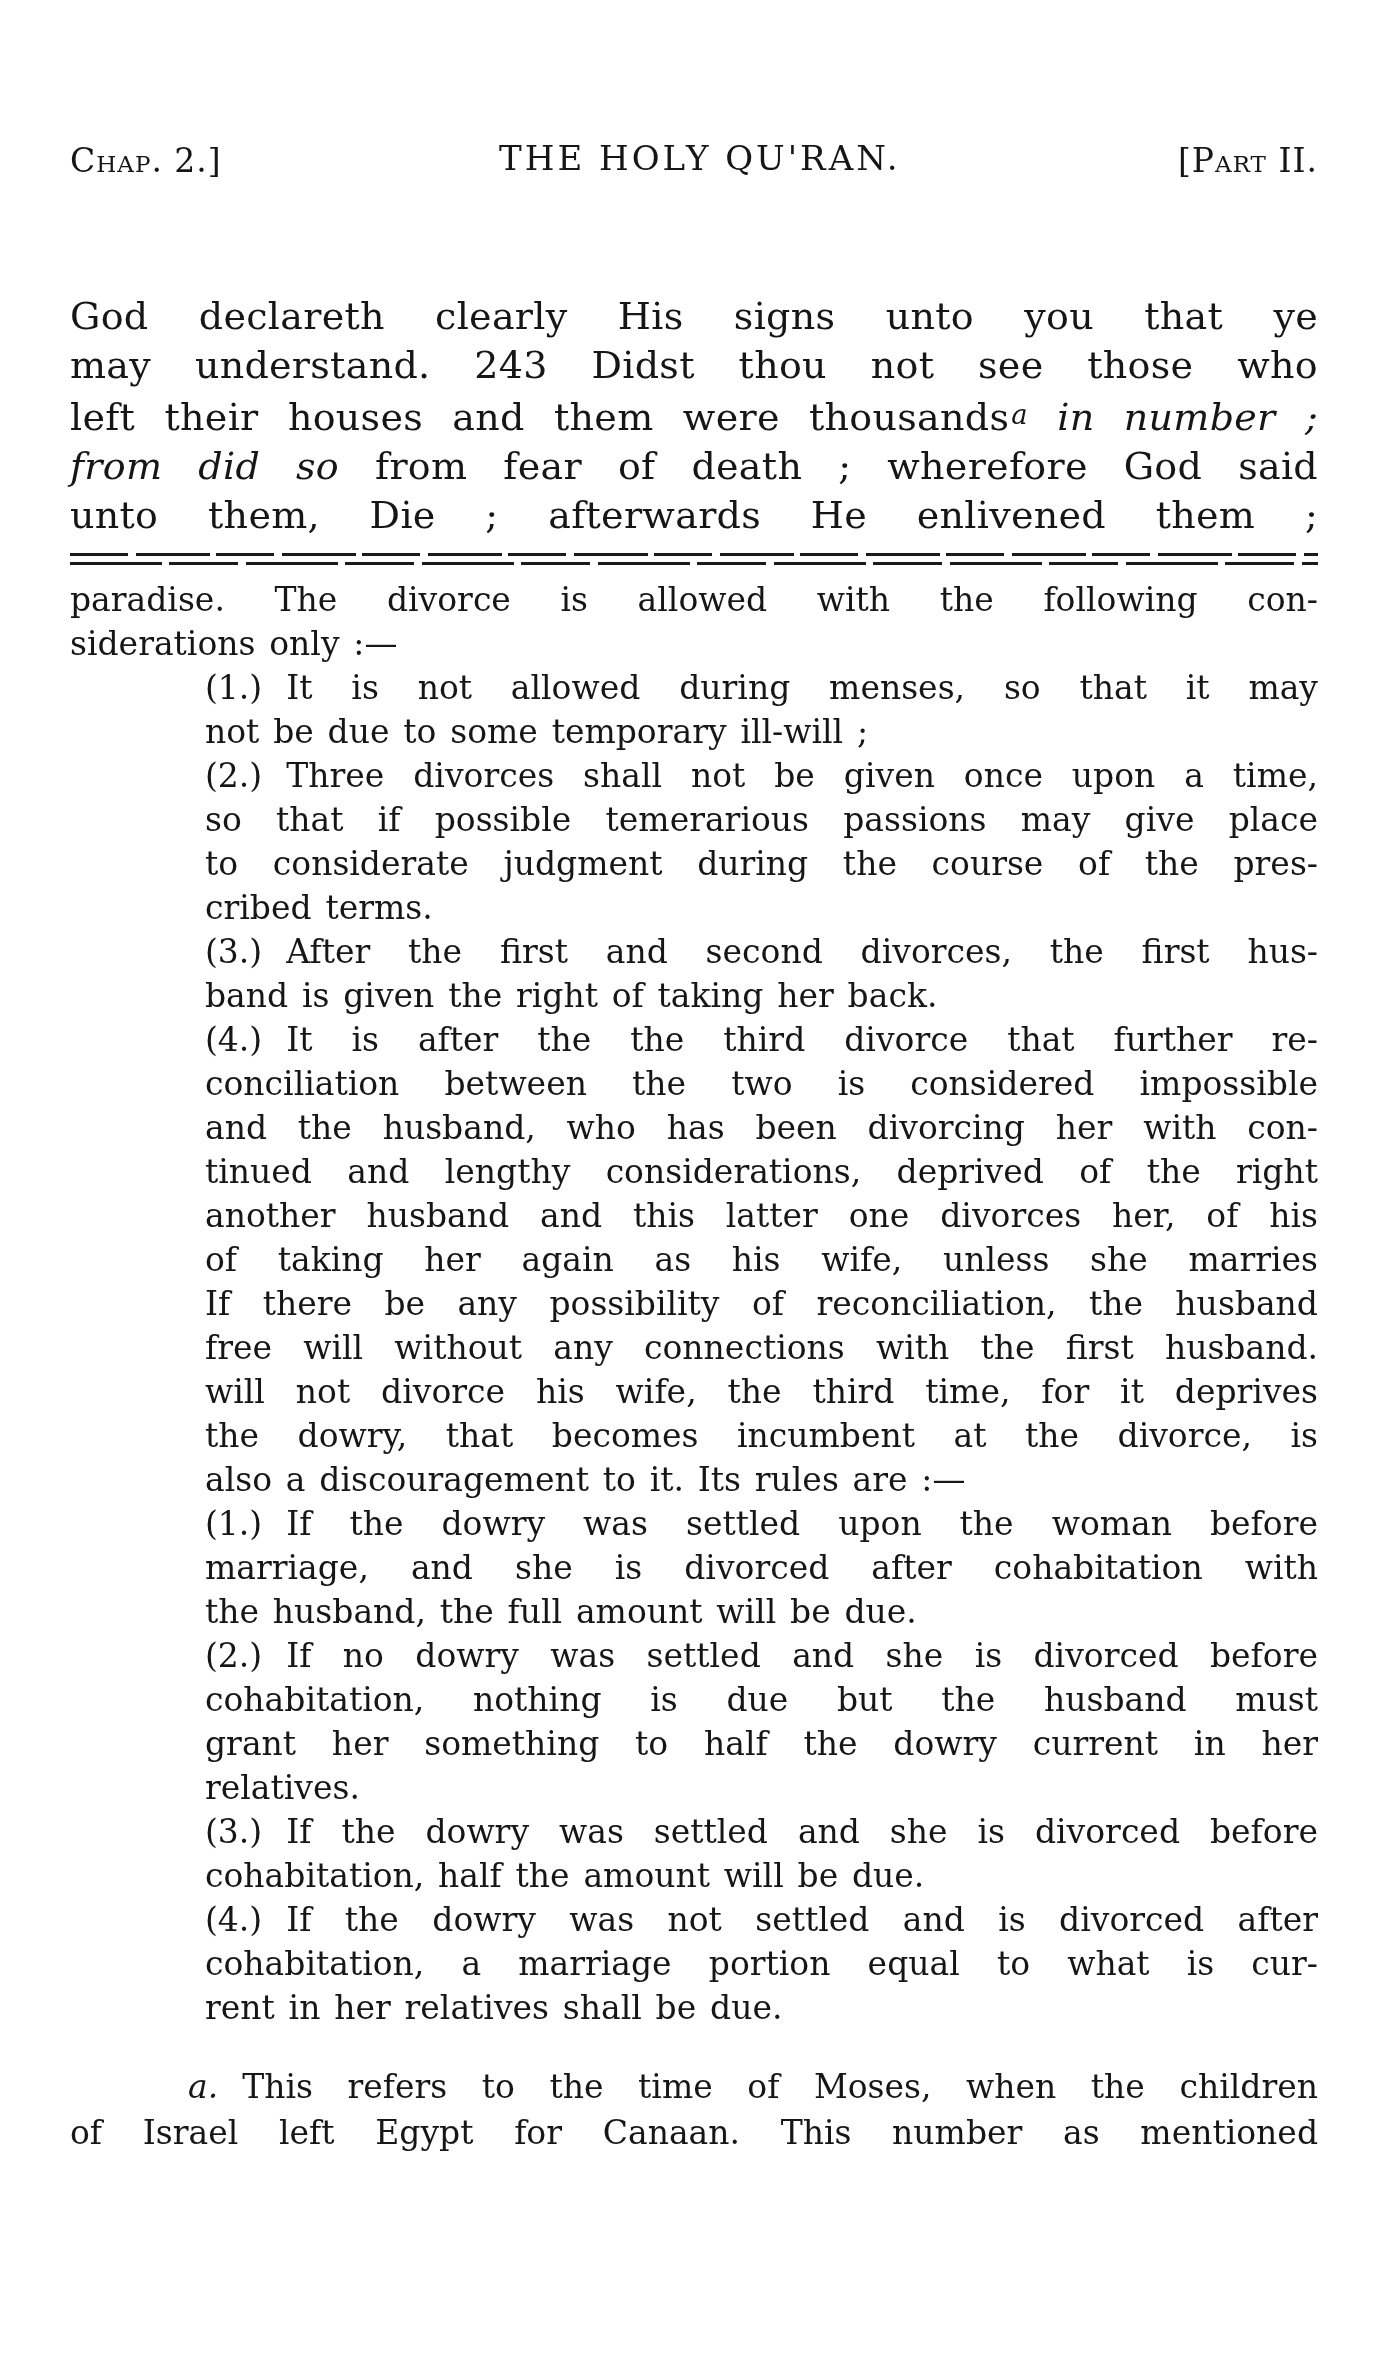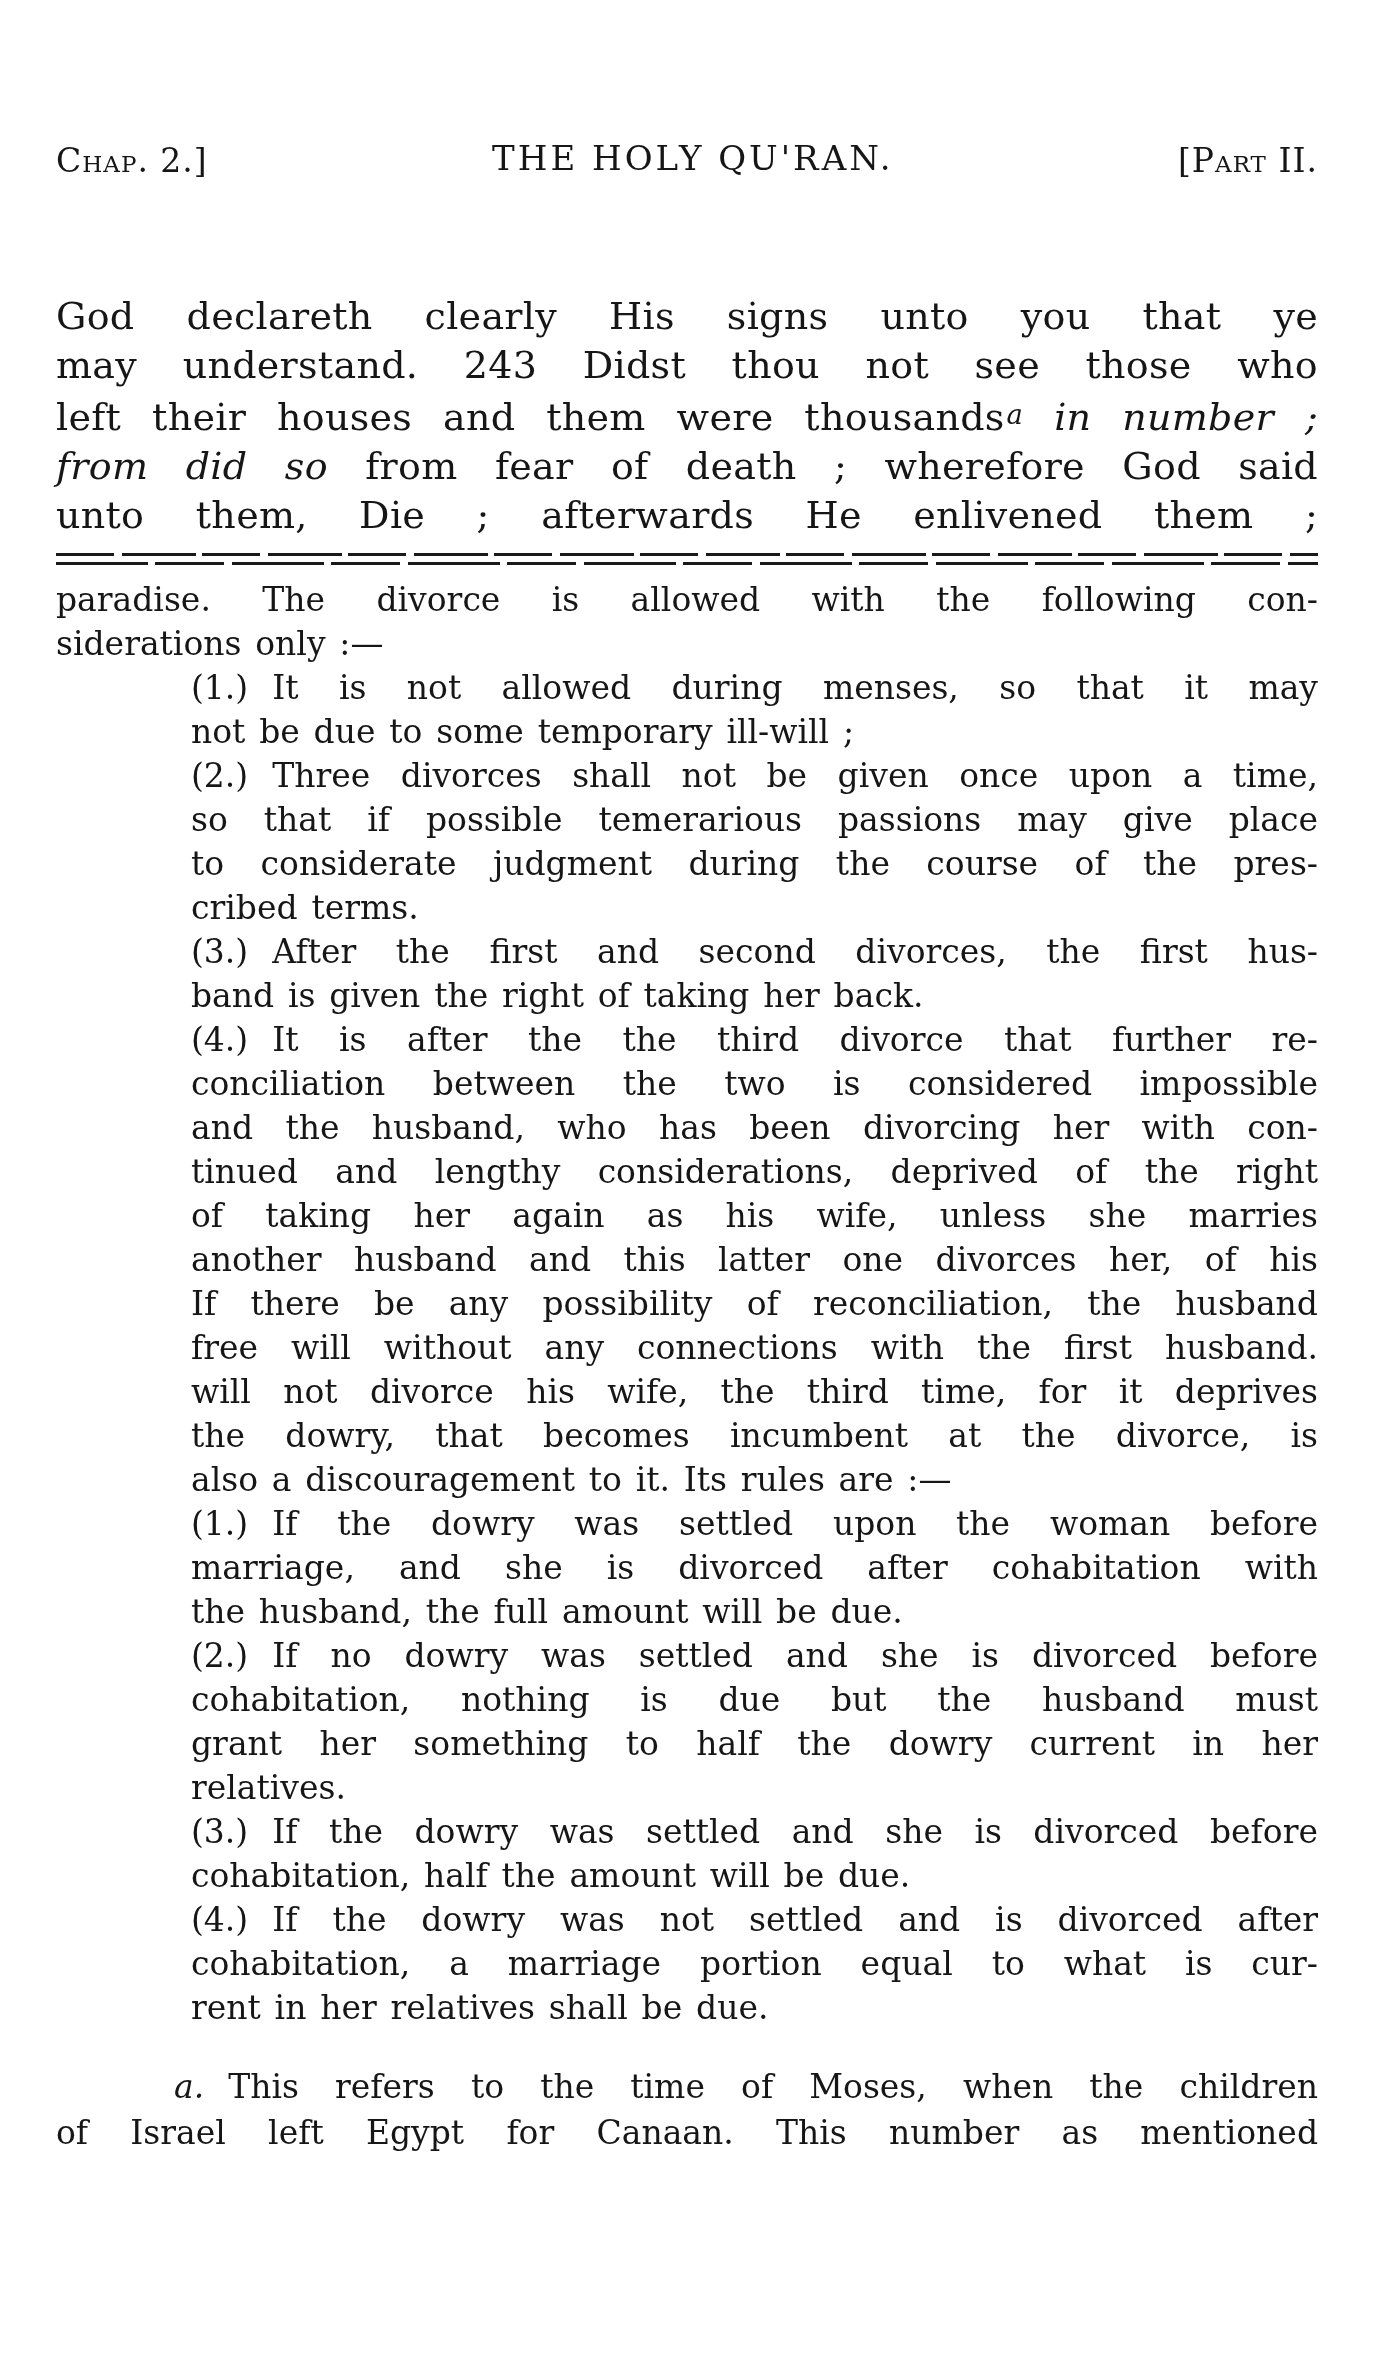--- a/index.html
+++ b/index.html
@@ -5,21 +5,21 @@
   html,body{margin:0;padding:0;}
   body{
     width:1400px;height:2360px;overflow:hidden;
     background:#ffffff;
     font-family:"DejaVu Serif", serif;
     color:#161616;
   }
   .page{
     box-sizing:border-box;
     width:1400px;height:1939px;
-    padding:140px 82px 0 56px;
+    padding:140px 82px 0 70px;
     background:#ffffff;
   }
   
   .hdr{
     display:flex;justify-content:space-between;align-items:baseline;
     width:100%;
   }
   .hdr-left,.hdr-right{
     font-variant:small-caps;
     font-size:33px;letter-spacing:1px;
@@ -90,22 +90,22 @@
       <div class="line j li"><span class="num">(2.)</span><span>Three divorces shall not be given once upon a time,</span></div>
       <div class="line j li"><span>so that if possible temerarious passions may give place</span></div>
       <div class="line j li"><span>to considerate judgment during the course of the pres-</span></div>
       <div class="line li"><span>cribed terms.</span></div>
       <div class="line j li"><span class="num">(3.)</span><span>After the first and second divorces, the first hus-</span></div>
       <div class="line li"><span>band is given the right of taking her back.</span></div>
       <div class="line j li"><span class="num">(4.)</span><span>It is after the the third divorce that further re-</span></div>
       <div class="line j li"><span>conciliation between the two is considered impossible</span></div>
       <div class="line j li"><span>and the husband, who has been divorcing her with con-</span></div>
       <div class="line j li"><span>tinued and lengthy considerations, deprived of the right</span></div>
+      <div class="line j li"><span>another husband and this latter one divorces her, of his</span></div>
       <div class="line j li"><span>of taking her again as his wife, unless she marries</span></div>
-      <div class="line j li"><span>another husband and this latter one divorces her, of his</span></div>
       <div class="line j li"><span>If there be any possibility of reconciliation, the husband</span></div>
       <div class="line j li"><span>free will without any connections with the first husband.</span></div>
       <div class="line j li"><span>will not divorce his wife, the third time, for it deprives</span></div>
       <div class="line j li"><span>the dowry, that becomes incumbent at the divorce, is</span></div>
       <div class="line li"><span>also a discouragement to it.  Its rules are :—</span></div>
       <div class="line j li"><span class="num">(1.)</span><span>If the dowry was settled upon the woman before</span></div>
       <div class="line j li"><span>marriage, and she is divorced after cohabitation with</span></div>
       <div class="line li"><span>the husband, the full amount will be due.</span></div>
       <div class="line j li"><span class="num">(2.)</span><span>If no dowry was settled and she is divorced before</span></div>
       <div class="line j li"><span>cohabitation, nothing is due but the husband must</span></div>

